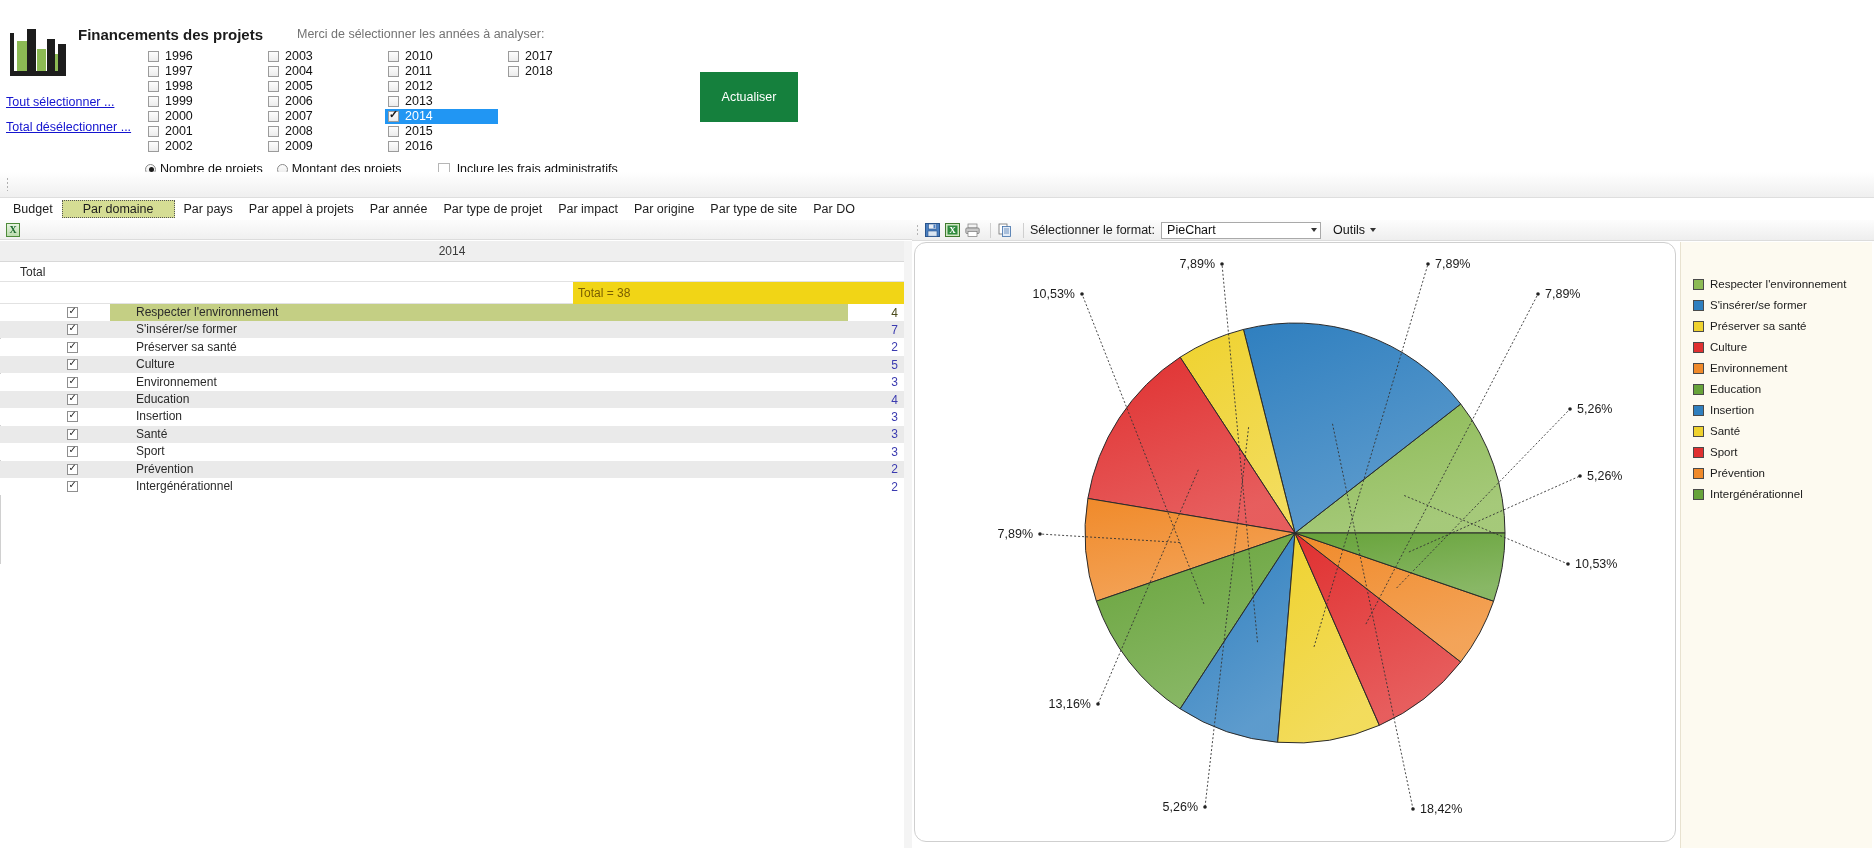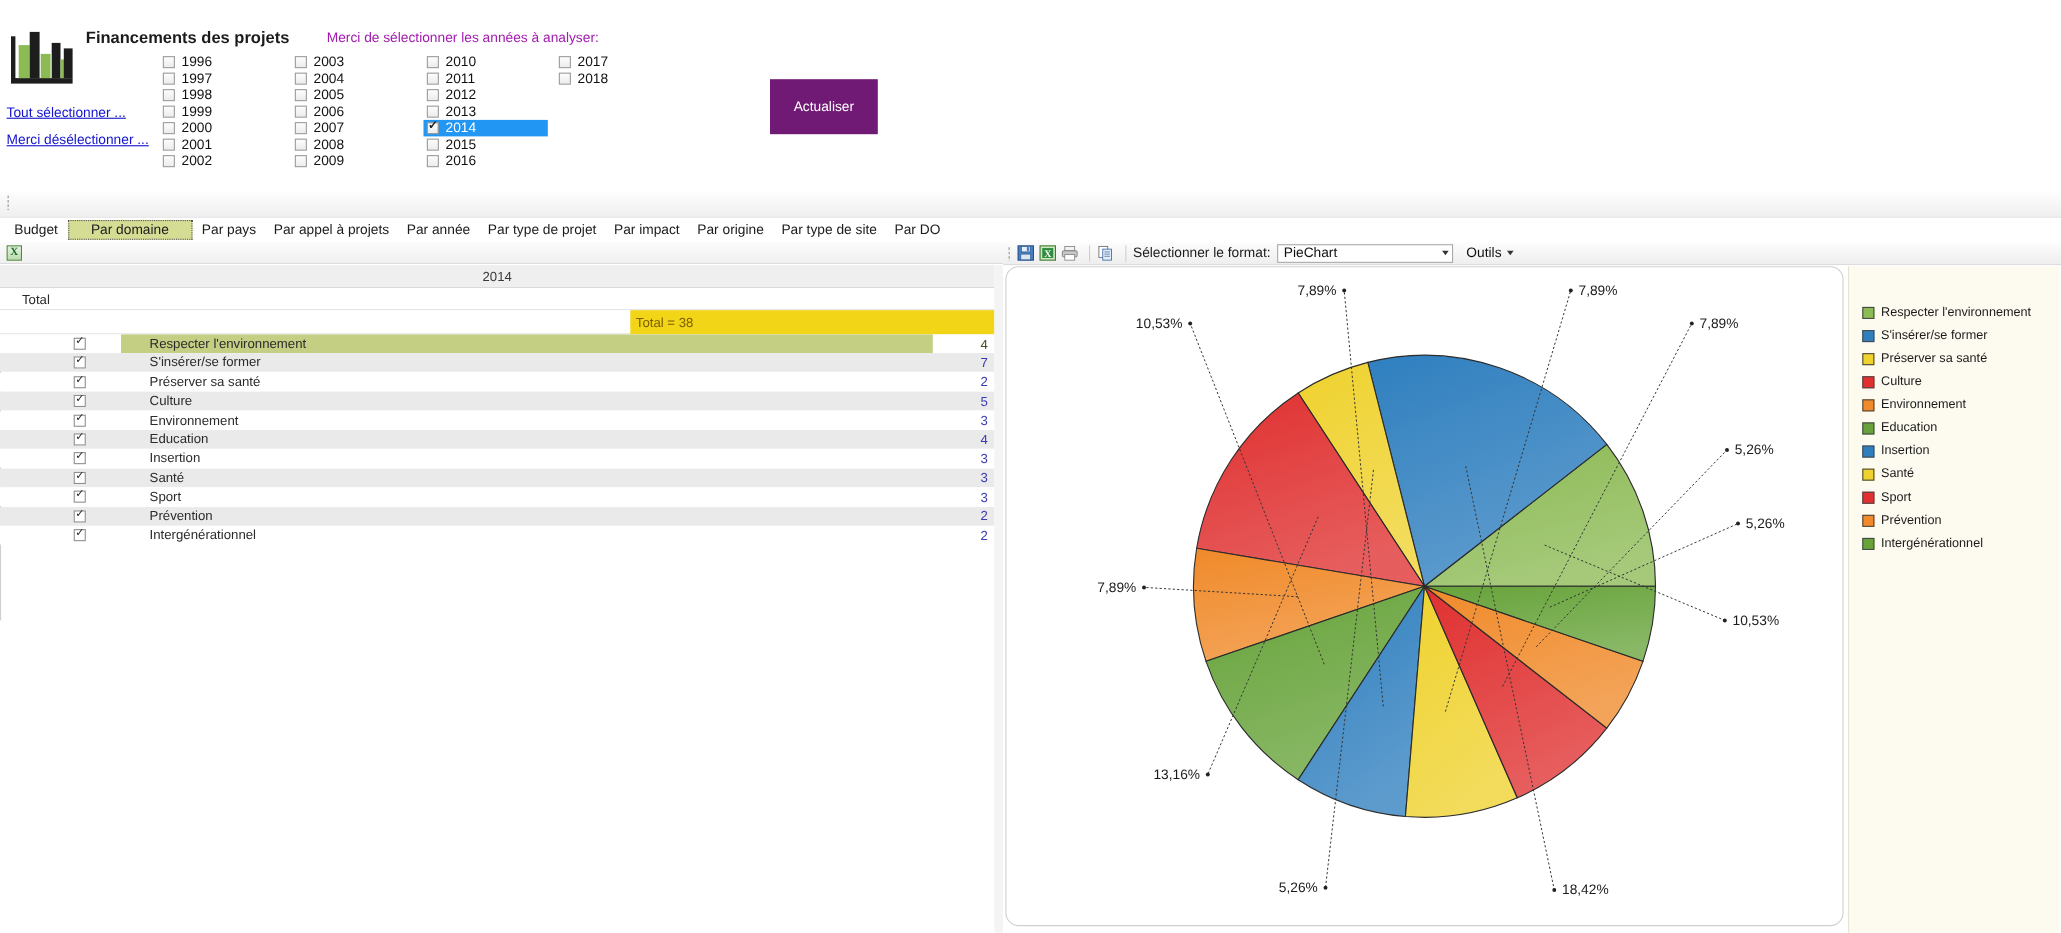--- a/index.html
+++ b/index.html
@@ -25,21 +25,21 @@
   }
   #link-select-all { top:76px; }
   #link-deselect-all { top:101px; }
 
   #panel-title {
     position:absolute; left:78px; top:7px;
     font-size:15px; font-weight:bold; color:#1b1b1b; white-space:nowrap;
   }
   #years-instruction {
     position:absolute; left:297px; top:8px;
-    font-size:12.5px; color:#a21caf; white-space:nowrap;
+    font-size:12.5px; color:#737373; white-space:nowrap;
   }
 
   .year-col { position:absolute; top:30px; width:120px; }
   #year-col-0 { left:145px; }
   #year-col-1 { left:265px; }
   #year-col-2 { left:385px; }
   #year-col-3 { left:505px; }
 
   .year-row {
     height:15px; line-height:15px; display:flex; align-items:center;
@@ -68,21 +68,21 @@
   }
   .radio.selected::after {
     content:""; position:absolute; left:2.5px; top:2.5px;
     width:5px; height:5px; border-radius:50%; background:#1b1b1b;
   }
   #admin-fee-wrap { display:flex; align-items:center; margin-left:22px; cursor:pointer; }
   #admin-fee-wrap .cb { width:12px; height:12px; flex:0 0 12px; border:1px solid #b6b6b6; background:#fff; margin-right:7px; }
 
   #refresh-button {
     position:absolute; left:700px; top:53px; width:98px; height:50px;
-    background:#701a75; color:#fff; border:none;
+    background:#15803d; color:#fff; border:none;
     font-family:"Liberation Sans", sans-serif; font-size:12.5px;
     display:flex; align-items:center; justify-content:center; cursor:pointer;
   }
 
   
   #splitter-bar {
     position:absolute; left:0; top:172px; width:1874px; height:26px;
     background:linear-gradient(#ffffff,#efefef);
     border-bottom:1px solid #dedede;
   }
@@ -222,21 +222,21 @@
       <rect x="39" y="12" width="8" height="32" fill="#1d1d1d"></rect>
       <rect x="47" y="27" width="8" height="17" fill="#8cba54"></rect>
       <rect x="50" y="17" width="8" height="27" fill="#1d1d1d"></rect>
     </svg>
   </div>
 
   <div id="panel-title">Financements des projets</div>
   <div id="years-instruction">Merci de sélectionner les années à analyser:</div>
 
   <div class="link-btn" id="link-select-all">Tout sélectionner ...</div>
-  <div class="link-btn" id="link-deselect-all">Merci désélectionner ...</div>
+  <div class="link-btn" id="link-deselect-all">Total désélectionner ...</div>
 
   <div class="year-col" id="year-col-0">
       <div class="year-row">
         <span class="cb"></span>
         <span class="year-label">1996</span>
       </div>
       <div class="year-row">
         <span class="cb"></span>
         <span class="year-label">1997</span>
       </div>
@@ -325,20 +325,34 @@
       <div class="year-row">
         <span class="cb"></span>
         <span class="year-label">2017</span>
       </div>
       <div class="year-row">
         <span class="cb"></span>
         <span class="year-label">2018</span>
       </div>
     </div>
 
+  <div id="options-row">
+    <div class="radio-wrap" id="radio-count">
+      <span class="radio selected"></span>
+      <span>Nombre de projets</span>
+    </div>
+    <div class="radio-wrap" id="radio-amount">
+      <span class="radio"></span>
+      <span>Montant des projets</span>
+    </div>
+    <div id="admin-fee-wrap">
+      <span class="cb"></span>
+      <span>Inclure les frais administratifs</span>
+    </div>
+  </div>
 
   <button id="refresh-button">Actualiser</button>
 </div>
 
 <div id="splitter-bar">
   <div id="splitter-grip"></div>
 </div>
 
 <div id="tab-bar">
     <div class="tab">Budget</div>

